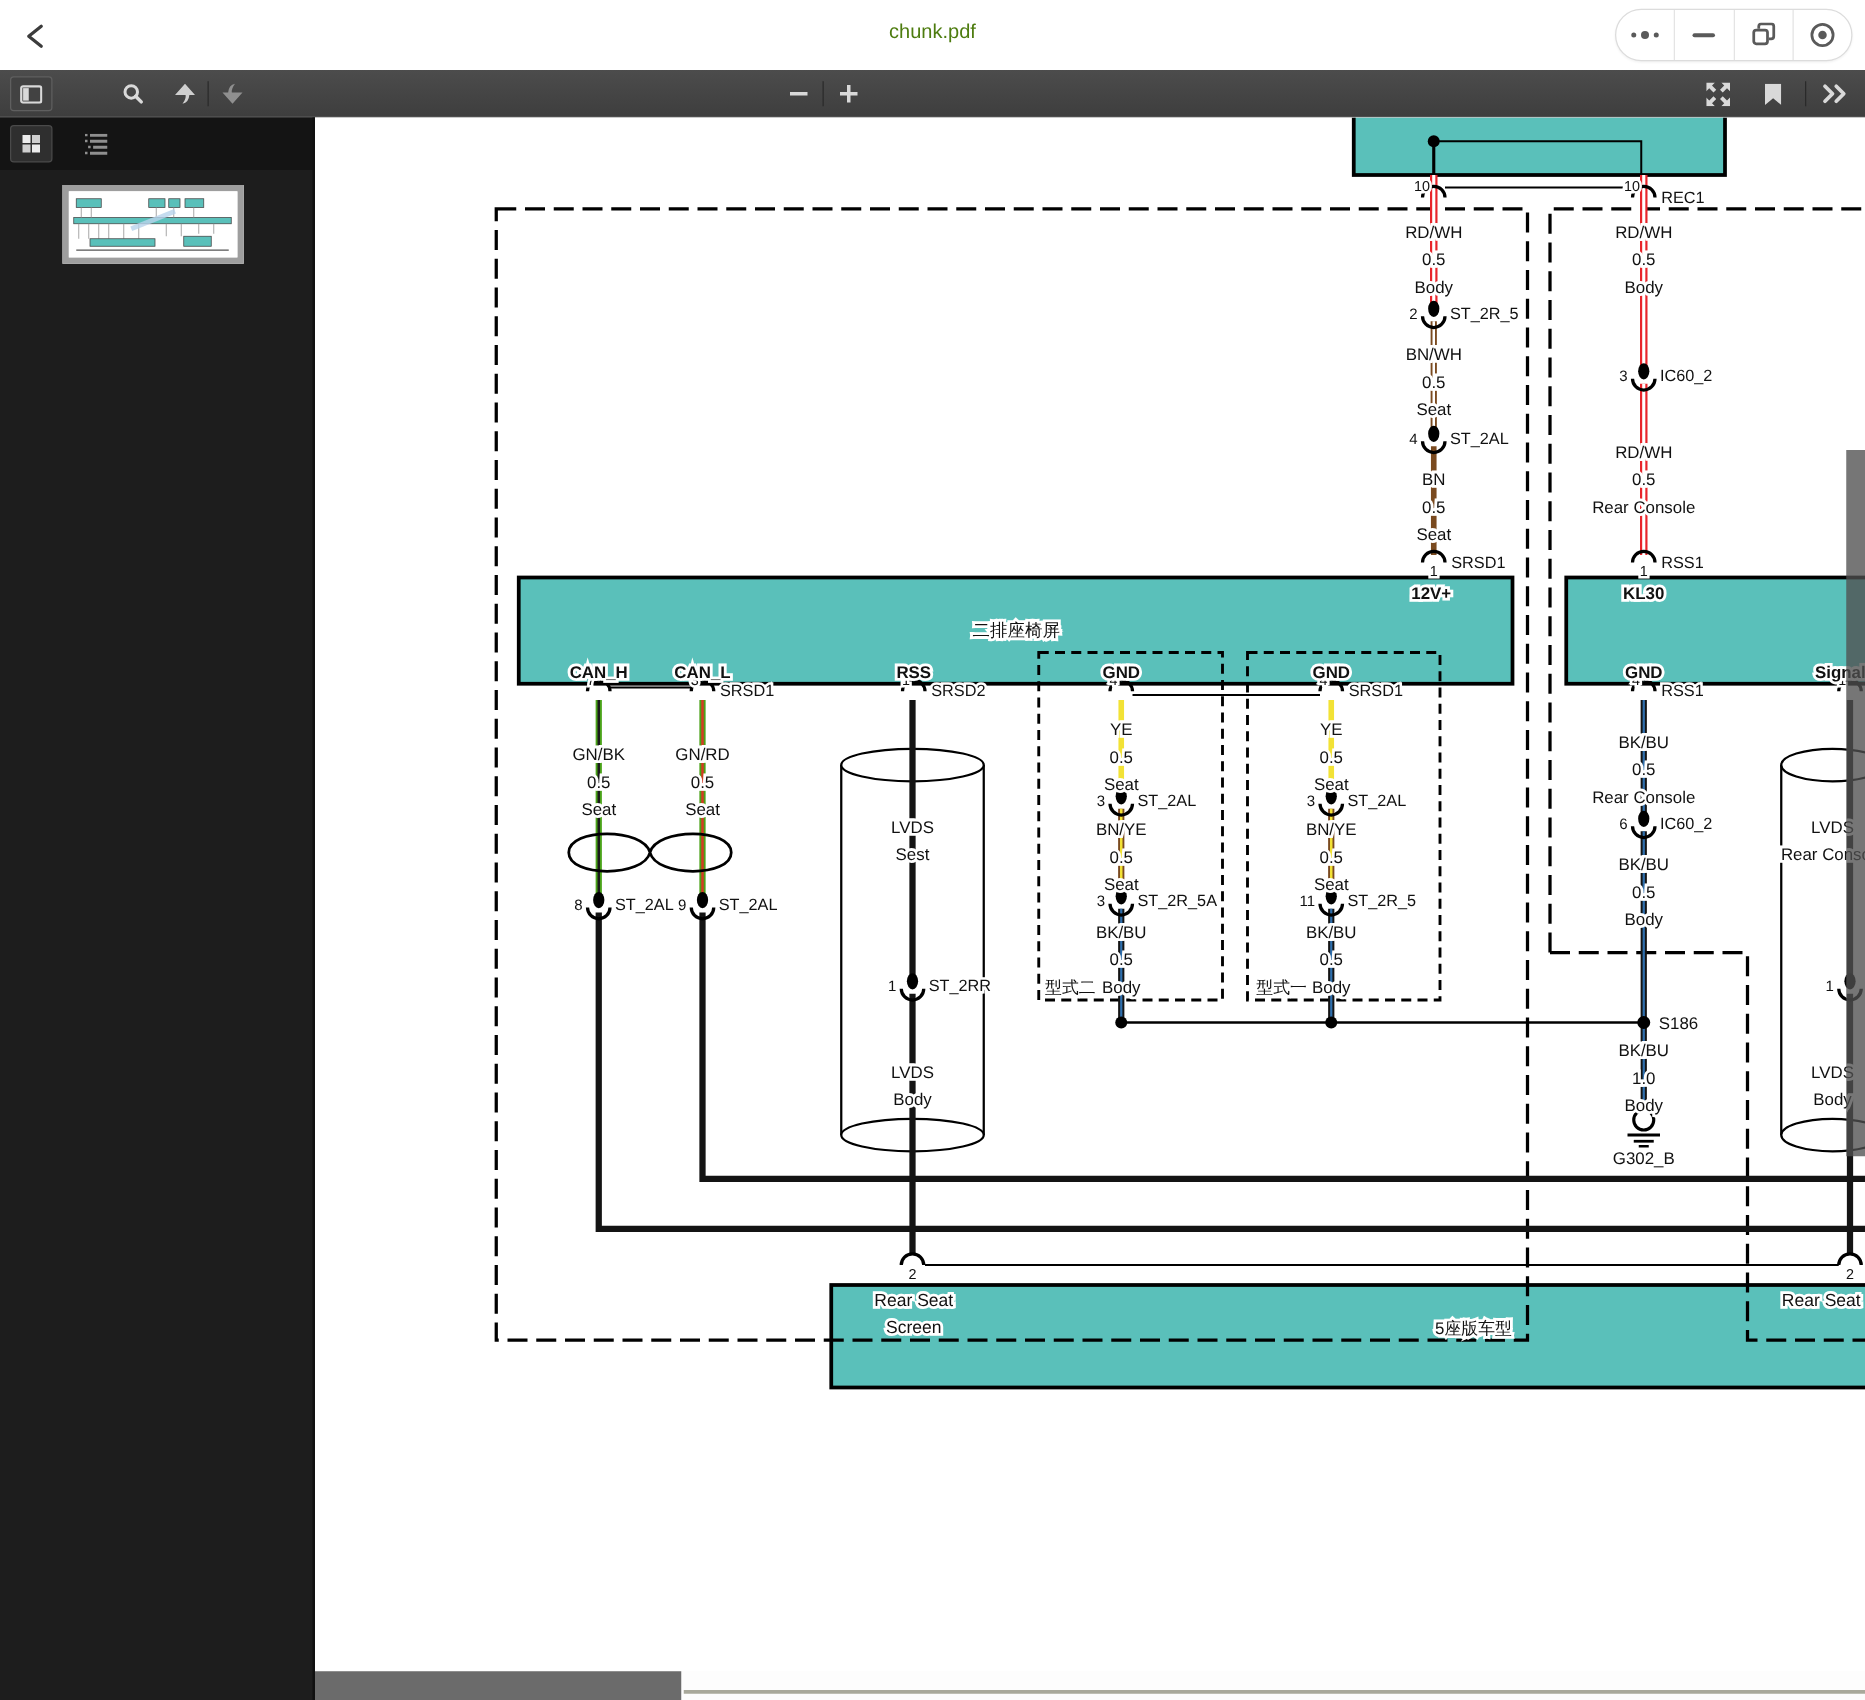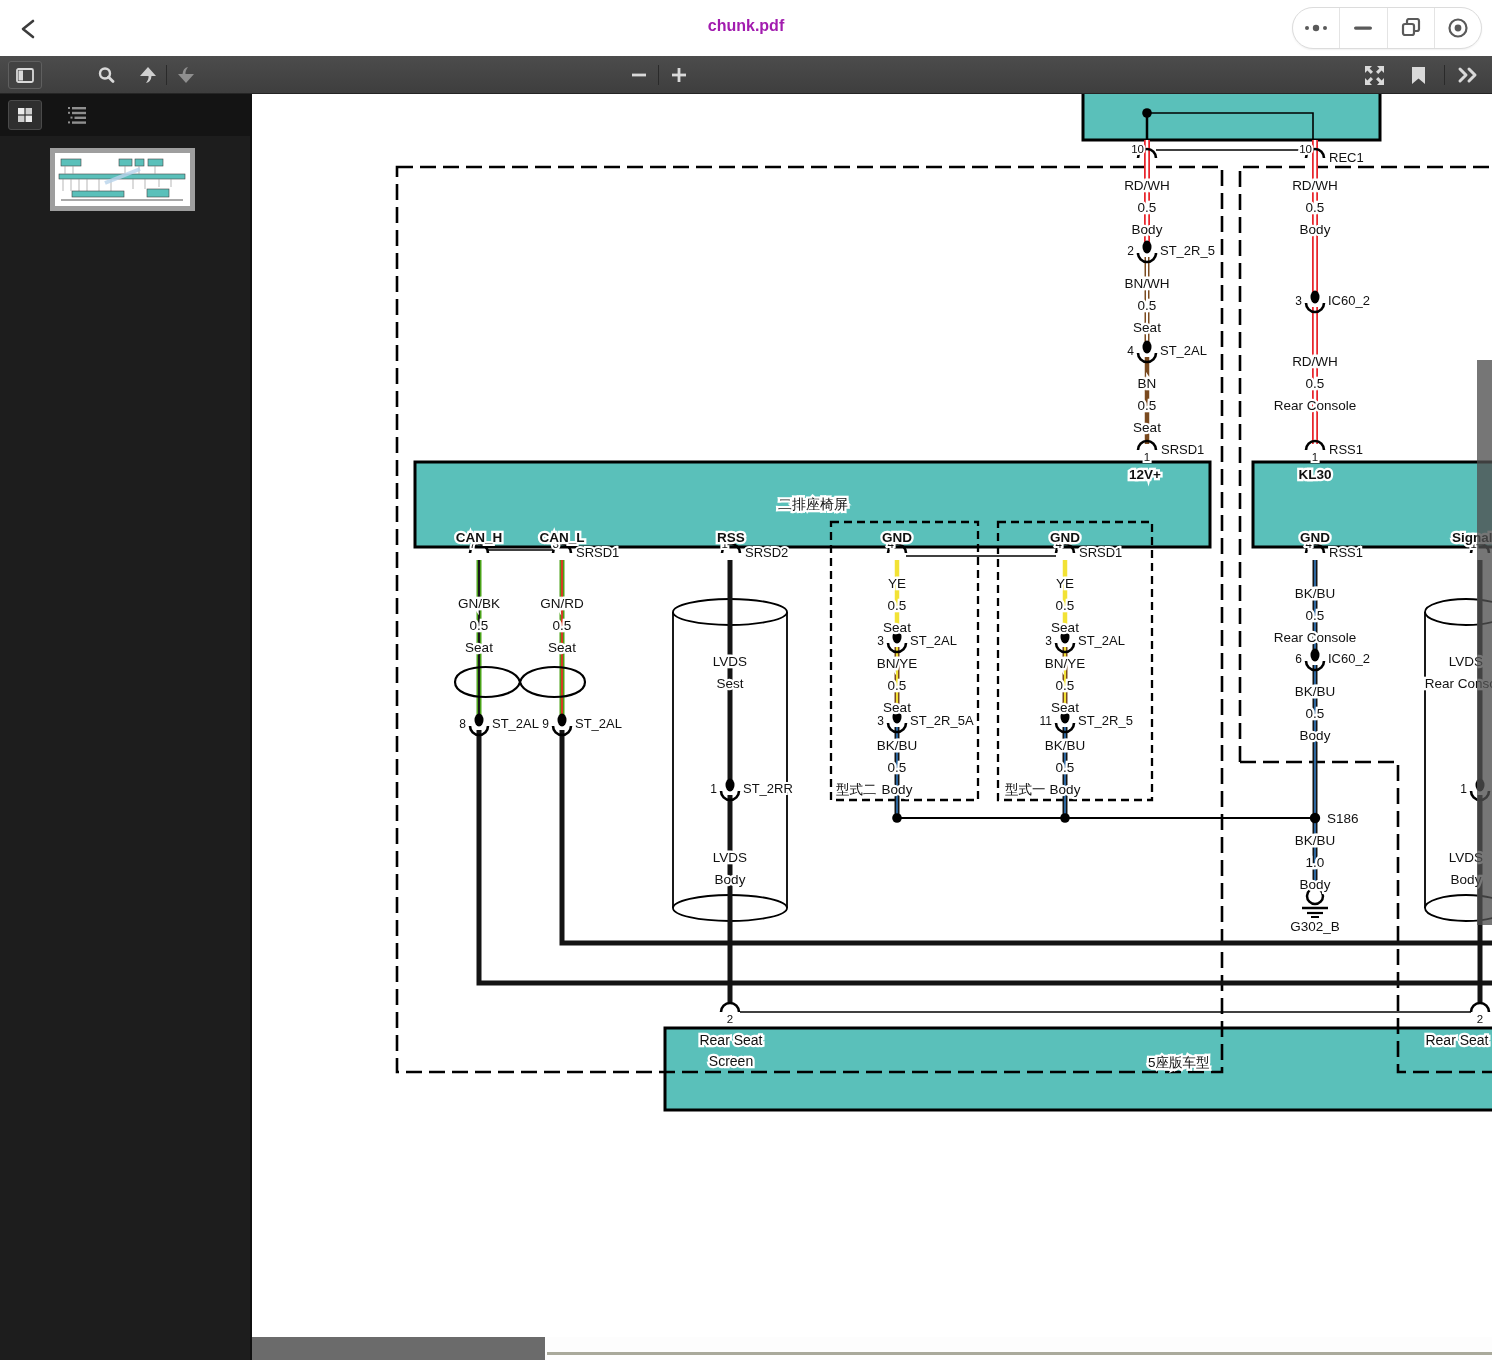--- a/index.html
+++ b/index.html
@@ -2,21 +2,21 @@
 <html><head>
 <meta charset="utf-8">
 <style>
   * { margin:0; padding:0; box-sizing:border-box; }
   html,body { width:1492px; height:1360px; overflow:hidden; background:#fff;
     font-family:"Liberation Sans", sans-serif; }
   
   #topbar { position:absolute; left:0; top:0; width:1492px; height:56px; background:#fff; }
   #back-btn { position:absolute; left:14px; top:14px; width:30px; height:30px; cursor:pointer; }
   #doc-title { position:absolute; left:0; top:17px; width:100%; text-align:center;
-    font-size:16px; color:#a21caf; font-weight:700; }
+    font-size:16px; color:#4d7c0f; font-weight:400; }
   #win-pill { position:absolute; right:10px; top:7px; width:190px; height:42px; background:#fff;
     border:1px solid #dcdcdc; border-radius:22px; box-shadow:0 1px 2px rgba(0,0,0,.06);
     display:flex; align-items:center; }
   .pill-seg { flex:1; height:100%; display:flex; align-items:center; justify-content:center; }
   .pill-seg + .pill-seg { border-left:1px solid #e4e4e4; }
   
   #pdfbar { position:absolute; left:0; top:56px; width:1492px; height:38px;
     background:linear-gradient(#4c4c4c,#3e3e3e); border-bottom:1px solid #252525; }
   .tb-btn { position:absolute; top:3px; width:32px; height:32px; display:flex;
     align-items:center; justify-content:center; }

